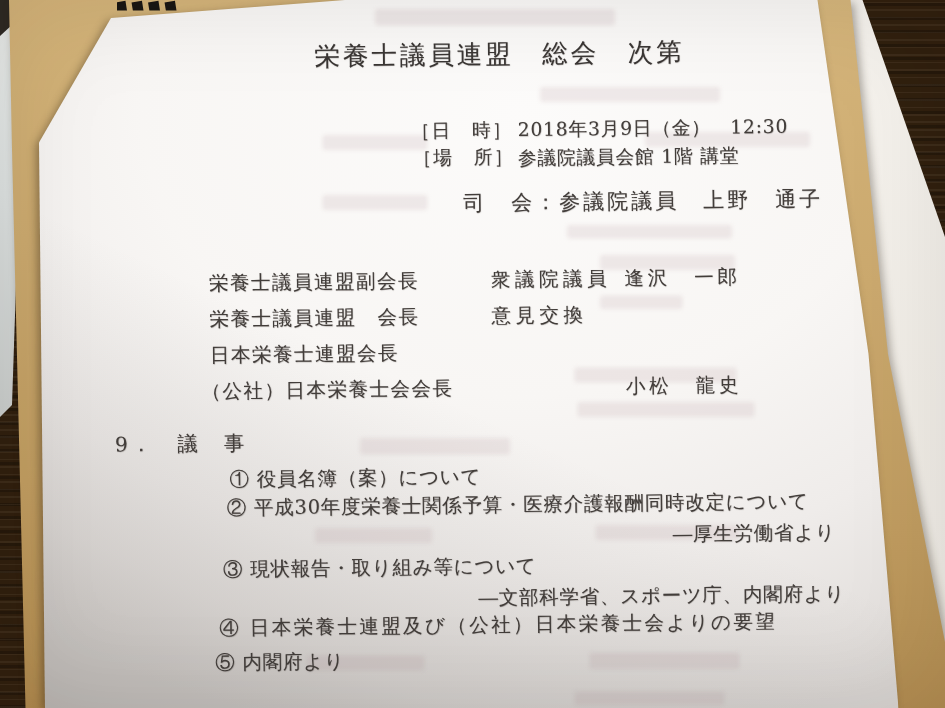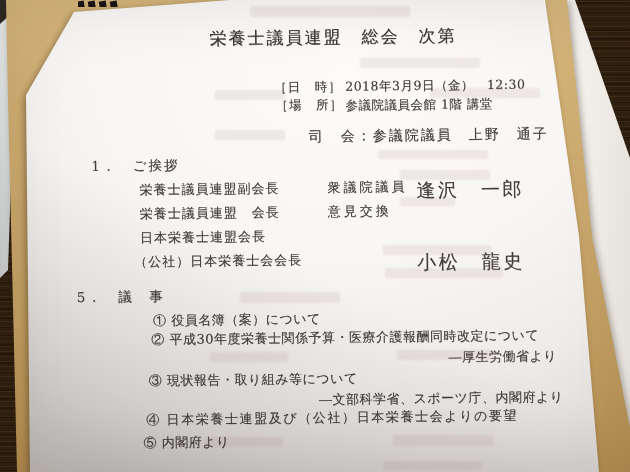--- a/index.html
+++ b/index.html
@@ -63,21 +63,21 @@
   .title{left:212px;top:28px;font-size:17px;letter-spacing:2px;color:#3a3634;}
   .meta-label{font-size:12.5px;letter-spacing:1px;}
   .meta-value{font-size:12.5px;letter-spacing:0.5px;}
   .m1l{left:276px;top:80px;} .m1v{left:347px;top:80px;}
   .m2l{left:277px;top:98px;} .m2v{left:347px;top:99px;}
   .moderator{left:310px;top:128px;font-size:14px;letter-spacing:2px;}
   .sec{font-size:13.5px;letter-spacing:2px;}
   .sec1{left:92px;top:156px;} .sec2{left:76px;top:287px;}
   .role{font-size:13px;letter-spacing:1px;}
   .chamber{font-size:13px;letter-spacing:3px;}
-  .pname{font-size:19px;letter-spacing:2.5px;}
+  .pname{font-size:13px;letter-spacing:2.5px;}
   .r1{top:181px;} .r2{top:205px;} .r3{top:229px;} .r4{top:253px;}
   .role.c1{left:140px;} .chamber.c2{left:328px;} .pname.c3{left:417px;}
   .item{font-size:13px;letter-spacing:0.5px;}
   .i1{left:152px;top:312px;}
   .i2{left:150px;top:331px;}
   .s1{left:447px;top:352px;font-size:13px;letter-spacing:0.5px;}
   .i3{left:147px;top:372px;}
   .s2{left:317px;top:393px;font-size:13px;letter-spacing:0.5px;}
   .i4{left:144px;top:411px;letter-spacing:1.6px;}
   .i5{left:141px;top:434px;}
@@ -123,35 +123,34 @@
       <div class="doc-text">
         <div class="title">栄養士議員連盟　総会　次第</div>
 
         <span class="meta-label m1l">［日　時］</span>
         <span class="meta-value m1v">2018年3月9日（金）　12:30</span>
         <span class="meta-label m2l">［場　所］</span>
         <span class="meta-value m2v">参議院議員会館 1階 講堂</span>
 
         <div class="moderator">司　会：参議院議員　上野　通子</div>
 
-        <div class="sec sec1">1．　ご挨拶</div>
 
         <span class="role c1 r1">栄養士議員連盟副会長</span>
         <span class="chamber c2 r1">衆議院議員</span>
         <span class="pname c3 r1">逢沢　一郎</span>
 
         <span class="role c1 r2">栄養士議員連盟　会長</span>
         <span class="chamber c2 r2">意見交換</span>
 
         <span class="role c1 r3">日本栄養士連盟会長</span>
 
         <span class="role c1 r4" style="left:134px;">（公社）日本栄養士会会長</span>
         <span class="pname c3 r4">小松　龍史</span>
 
-        <div class="sec sec2">5．　議　事</div>
+        <div class="sec sec2">9．　議　事</div>
 
         <div class="item i1">① 役員名簿（案）について</div>
         <div class="item i2">② 平成30年度栄養士関係予算・医療介護報酬同時改定について</div>
         <div class="s1">―厚生労働省より</div>
         <div class="item i3">③ 現状報告・取り組み等について</div>
         <div class="s2">―文部科学省、スポーツ庁、内閣府より</div>
         <div class="item i4">④ 日本栄養士連盟及び（公社）日本栄養士会よりの要望</div>
         <div class="item i5">⑤ 内閣府より</div>
       </div>
     </div>

